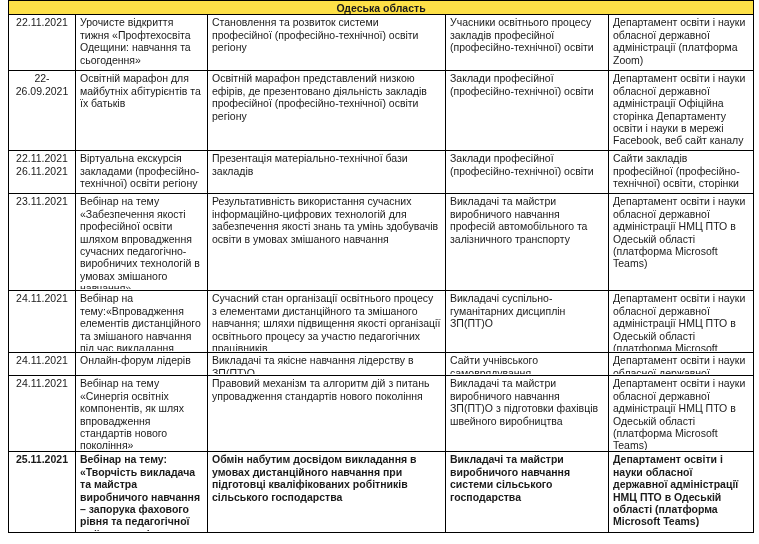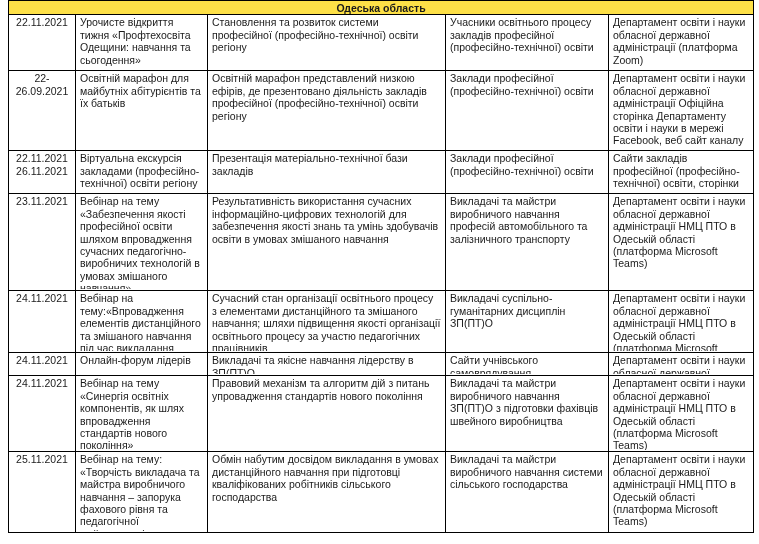--- a/index.html
+++ b/index.html
@@ -47,21 +47,21 @@
   .col-date .cell-clip { white-space: pre-line; }
   .cell-clip { overflow: hidden; }
   
   .row-1 { height: 56px; }  .row-1 .cell-clip { max-height: 53px; }
   .row-2 { height: 80px; }  .row-2 .cell-clip { max-height: 77px; }
   .row-3 { height: 43px; }  .row-3 .cell-clip { max-height: 40px; }
   .row-4 { height: 97px; }  .row-4 .cell-clip { max-height: 94px; }
   .row-5 { height: 62px; }  .row-5 .cell-clip { max-height: 59px; }
   .row-6 { height: 23px; }  .row-6 .cell-clip { max-height: 20px; }
   .row-7 { height: 76px; }  .row-7 .cell-clip { max-height: 73px; }
-  .row-8 { height: 81px; }  .row-8 .cell-clip { max-height: 78px; }
+  .row-8 { height: 81px; font-weight: bold; }  .row-8 .cell-clip { max-height: 78px; }
 </style>
 </head>
 <body>
 
 <div class="page">
   <table class="events-table">
     <colgroup>
       <col style="width:67px">
       <col style="width:132px">
       <col style="width:238px">

